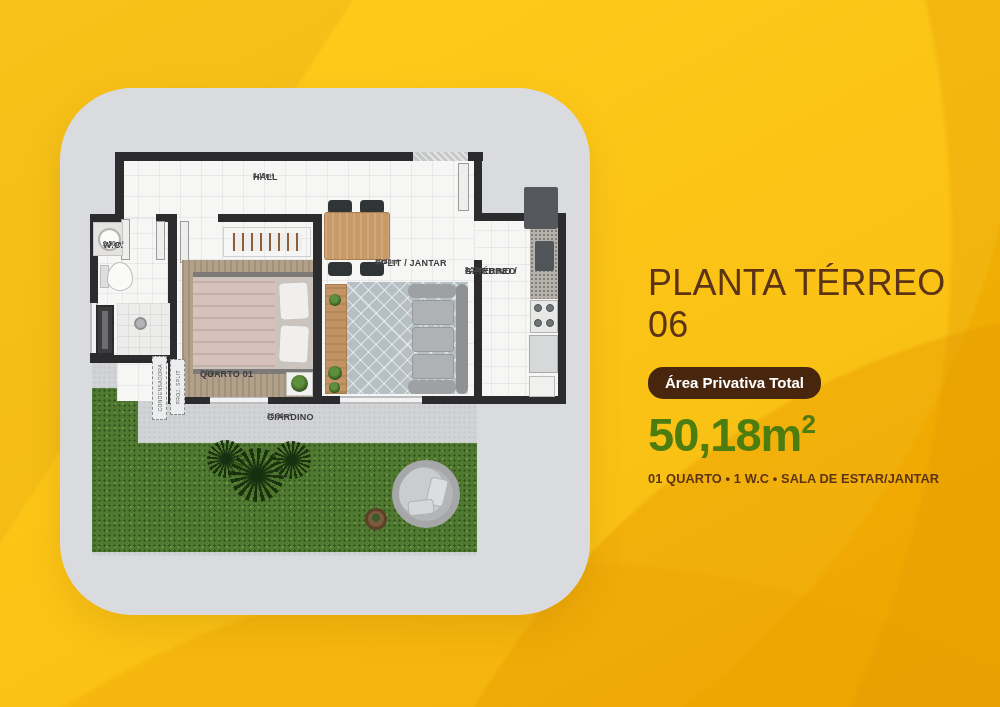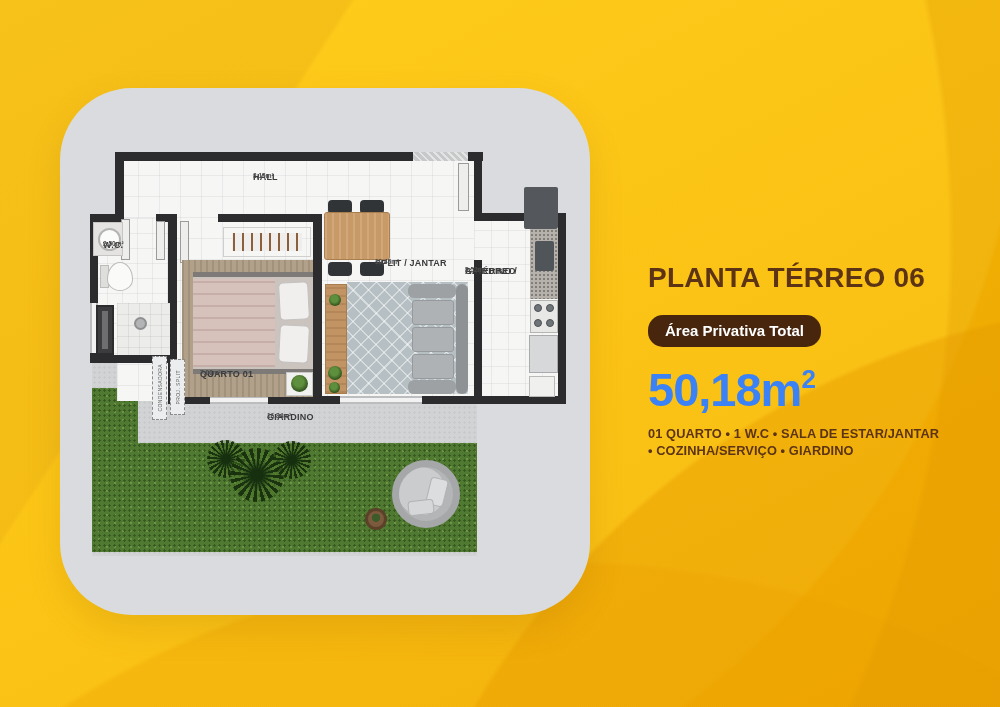--- a/index.html
+++ b/index.html
@@ -103,25 +103,25 @@
       repeating-conic-gradient(rgba(24,48,14,.95) 0 9deg, rgba(78,118,46,.45) 9deg 18deg);}
   .gpot{left:305px;top:420px;width:22px;height:22px;border-radius:50%;border:3px solid #5c4129;
     background:radial-gradient(circle at 50% 42%, #3d5b28 0 32%, #7b5a3d 36%);}
   .gchair{left:332px;top:372px;width:68px;height:68px;border-radius:50%;border:7px solid #a5a7a9;
     background:radial-gradient(circle at 42% 45%, #cbccce 0 55%, #b3b5b7 56%);}
   .gcush1{left:368px;top:390px;width:18px;height:28px;background:#dcddde;border:1px solid #b1b2b3;border-radius:4px;transform:rotate(14deg);}
   .gcush2{left:348px;top:412px;width:26px;height:15px;background:#d6d7d8;border:1px solid #b1b2b3;border-radius:4px;transform:rotate(-6deg);}
 
   
   .panel{position:absolute;left:648px;top:262px;width:300px;color:#5c3415;}
-  .p-title{font-size:28px;font-weight:bold;letter-spacing:.2px;}
+  .p-title{font-size:36px;font-weight:normal;letter-spacing:.2px;}
   .p-sub{font-size:15.5px;margin-top:5px;}
   .p-badge{display:inline-block;margin-top:21px;background:#48260e;color:#fff;font-size:15px;font-weight:bold;
     padding:7px 17px 8px;border-radius:15px 15px 15px 15px;}
-  .p-area{margin-top:15px;color:#3b82f6;font-size:47px;font-weight:bold;letter-spacing:-1px;}
+  .p-area{margin-top:8px;color:#4d7c0f;font-size:47px;font-weight:bold;letter-spacing:-1px;}
   .p-area sup{font-size:26px;vertical-align:18px;letter-spacing:0;}
   .p-feats{margin-top:9px;font-size:12.8px;font-weight:bold;line-height:1.32;letter-spacing:.1px;}
 </style>
 </head>
 <body>
 
 <div class="bg">
   <div class="bg-edge"></div>
 </div>
 
@@ -249,15 +249,14 @@
     <span class="ar">16,84m²</span>
   </div>
 </div>
 
 <div class="panel">
   <div class="p-title">PLANTA TÉRREO 06</div>
   <div><span class="p-badge">Área Privativa Total</span></div>
   <div class="p-area"><span>50,18m</span><sup>2</sup></div>
   <div class="p-feats">
     <div>01 QUARTO • 1 W.C • SALA DE ESTAR/JANTAR</div>
-    <div>• COZINHA/SERVIÇO • GIARDINO</div>
   </div>
 </div>
 
 </body></html>

